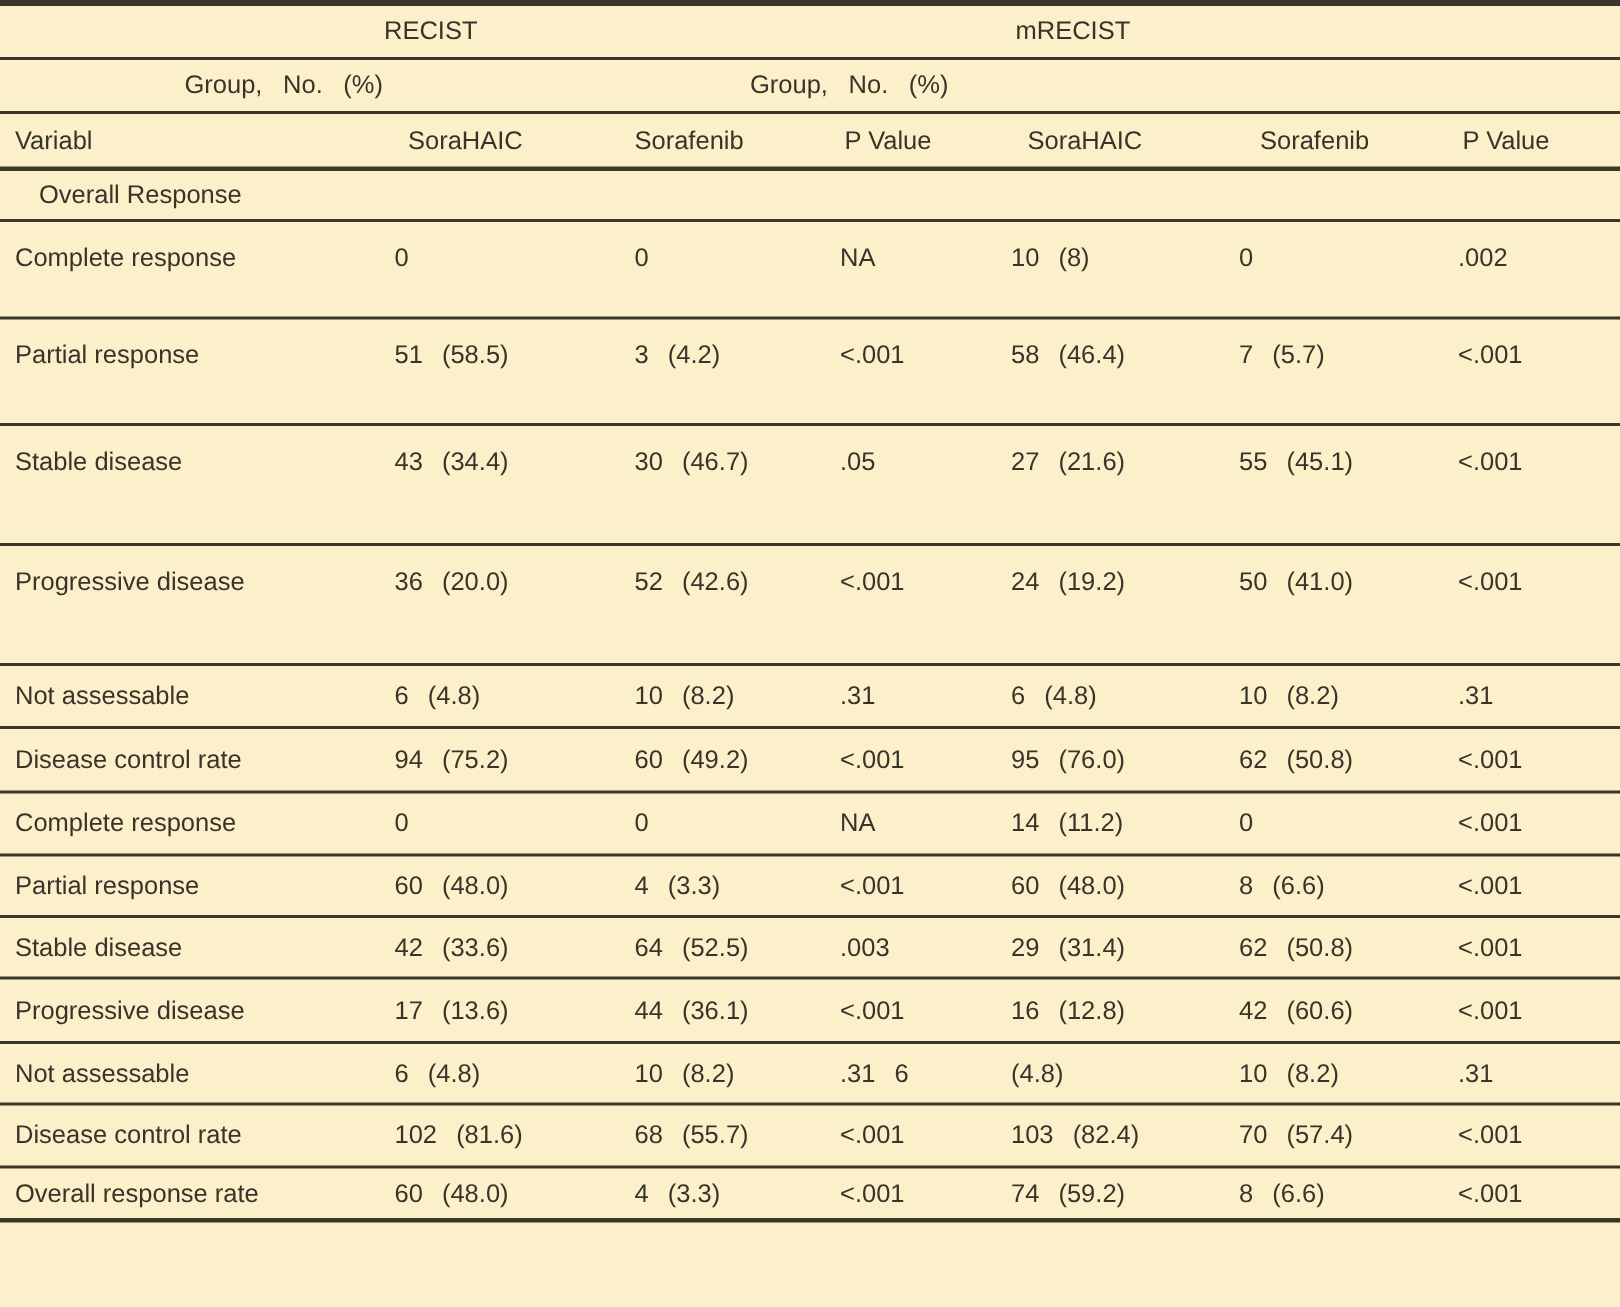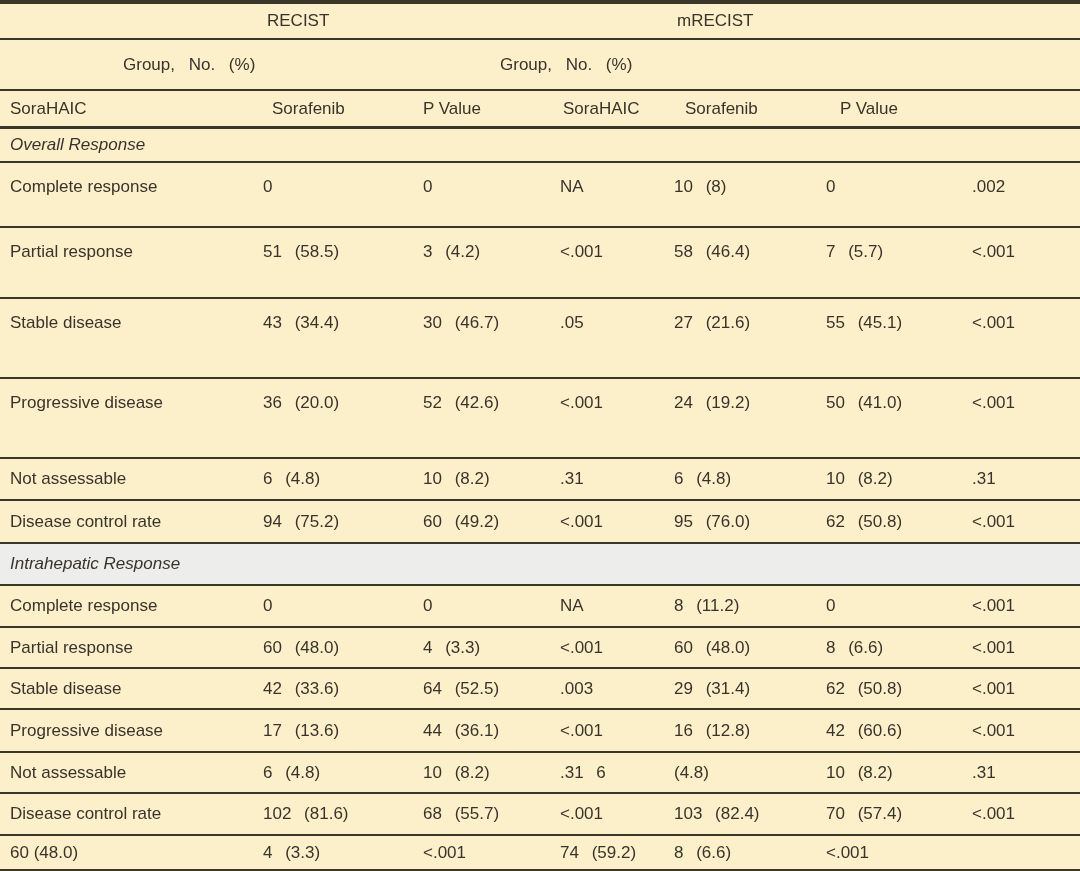--- a/index.html
+++ b/index.html
@@ -13,35 +13,35 @@
   .tbl{border-top:4px solid #3a3628;}
   .row{
     box-sizing:border-box;
     border-bottom:2px solid #3a3628;
     display:grid;
     grid-template-columns:255px 150px 145px 110px 160px 140px 120px;
     align-items:center;
   }
   
   .h34{height:34px}.h36{height:36px}.h38{height:38px}.h41{height:41px}
-  .h42{height:42px}.h43{height:43px}.h45{height:51px}.h65{height:65px}
+  .h42{height:42px}.h43{height:43px}.h45{height:36px}.h65{height:65px}
   .h71{height:71px}.h80{height:80px}
   .tall{align-items:start;padding-top:14px;}
   .last{border-bottom:3px solid #3a3628;height:36px;}
   .cols{border-bottom:3px solid #3a3628;}
   
   .free{display:block;position:relative;}
   .abs{position:absolute;top:50%;transform:translateY(-50%);white-space:nowrap;}
-  .pos-recist{left:267px;}
+  .pos-recist{left:256px;}
   .pos-mrecist{left:677px;}
   .pos-group-l{left:123px;}
   .pos-group-r{left:500px;}
   .grouptxt{word-spacing:9px;}
   
-  .sect{display:flex;padding-left:10px;font-style:italic;}
+  .sect{display:flex;padding-left:26px;}
   .band{background:#ededeb;}
   
   .data>*:nth-child(1){padding-left:10px;}
   .data>*:nth-child(2){padding-left:8px;}
   .data>*:nth-child(3){padding-left:18px;}
   .data>*:nth-child(4){padding-left:10px;}
   .data>*:nth-child(5){padding-left:14px;}
   .data>*:nth-child(6){padding-left:6px;}
   .data>*:nth-child(7){padding-left:12px;}
   .data>*:not(:first-child){word-spacing:8px;white-space:nowrap;}
@@ -64,20 +64,21 @@
       <span class="abs pos-recist">RECIST</span>
       <span class="abs pos-mrecist">mRECIST</span>
     </div>
 
     <div class="row free h45">
       <span class="abs pos-group-l grouptxt">Group, No. (%)</span>
       <span class="abs pos-group-r grouptxt">Group, No. (%)</span>
     </div>
 
     <div class="row cols h38">
+      <div>Variabl</div>
       <div>SoraHAIC</div>
       <div>Sorafenib</div>
       <div>P Value</div>
       <div>SoraHAIC</div>
       <div>Sorafenib</div>
       <div>P Value</div>
     </div>
 
     <div class="row sect h34">
       <span>Overall Response</span>
@@ -136,30 +137,27 @@
     <div class="row data h43">
       <div>Disease control rate</div>
       <div>94 (75.2)</div>
       <div>60 (49.2)</div>
       <div>&lt;.001</div>
       <div>95 (76.0)</div>
       <div>62 (50.8)</div>
       <div>&lt;.001</div>
     </div>
 
-    <div class="row sect band h42">
-      <span>Intrahepatic Response</span>
-    </div>
 
     <div class="row data h42">
       <div>Complete response</div>
       <div>0</div>
       <div>0</div>
       <div>NA</div>
-      <div>8 (11.2)</div>
+      <div>14 (11.2)</div>
       <div>0</div>
       <div>&lt;.001</div>
     </div>
 
     <div class="row data h41">
       <div>Partial response</div>
       <div>60 (48.0)</div>
       <div>4 (3.3)</div>
       <div>&lt;.001</div>
       <div>60 (48.0)</div>
@@ -201,20 +199,21 @@
       <div>Disease control rate</div>
       <div>102 (81.6)</div>
       <div>68 (55.7)</div>
       <div>&lt;.001</div>
       <div>103 (82.4)</div>
       <div>70 (57.4)</div>
       <div>&lt;.001</div>
     </div>
 
     <div class="row data h36 last">
+      <div>Overall response rate</div>
       <div>60 (48.0)</div>
       <div>4 (3.3)</div>
       <div>&lt;.001</div>
       <div>74 (59.2)</div>
       <div>8 (6.6)</div>
       <div>&lt;.001</div>
     </div>
 
   </div>
 </div>

